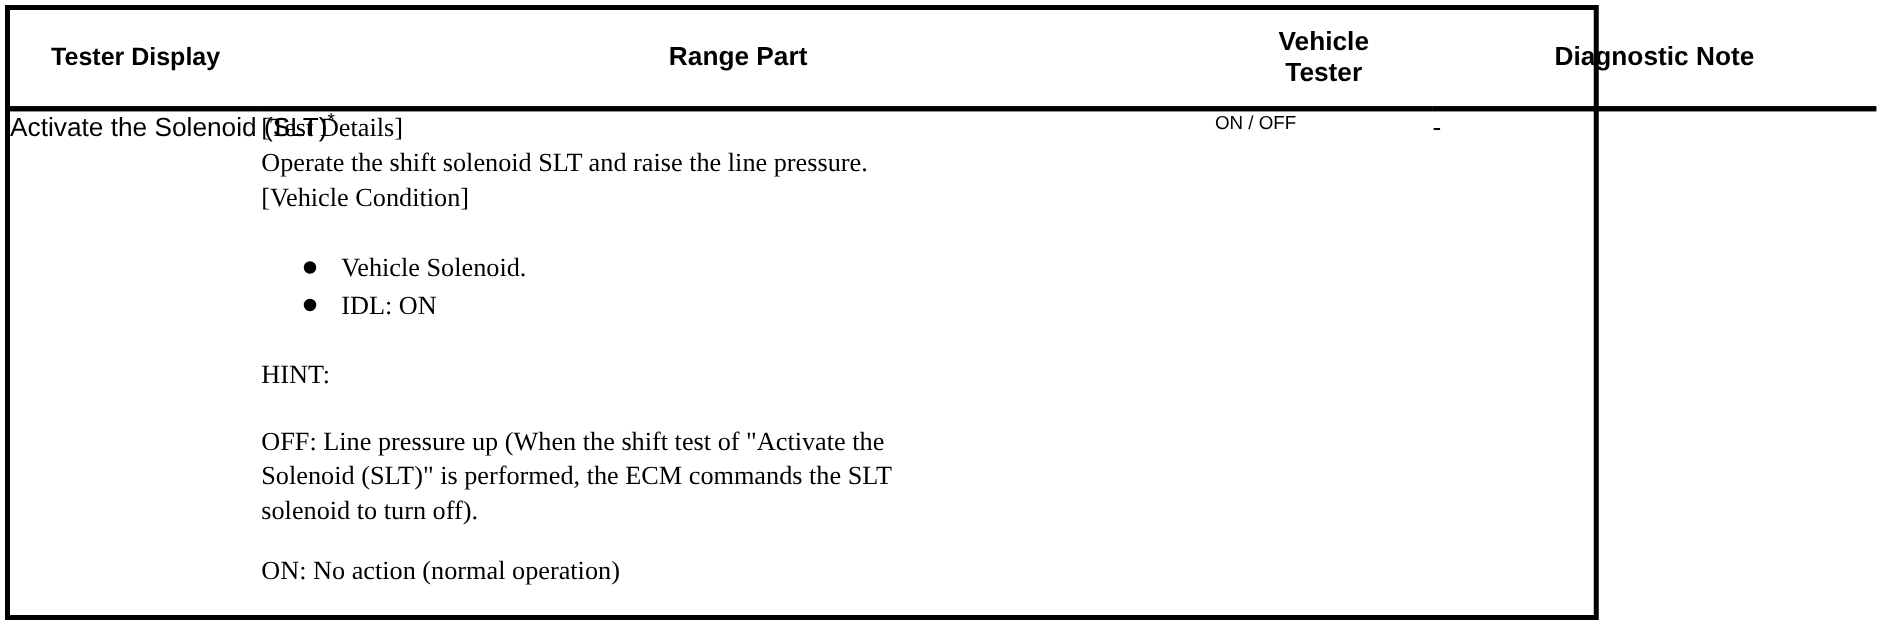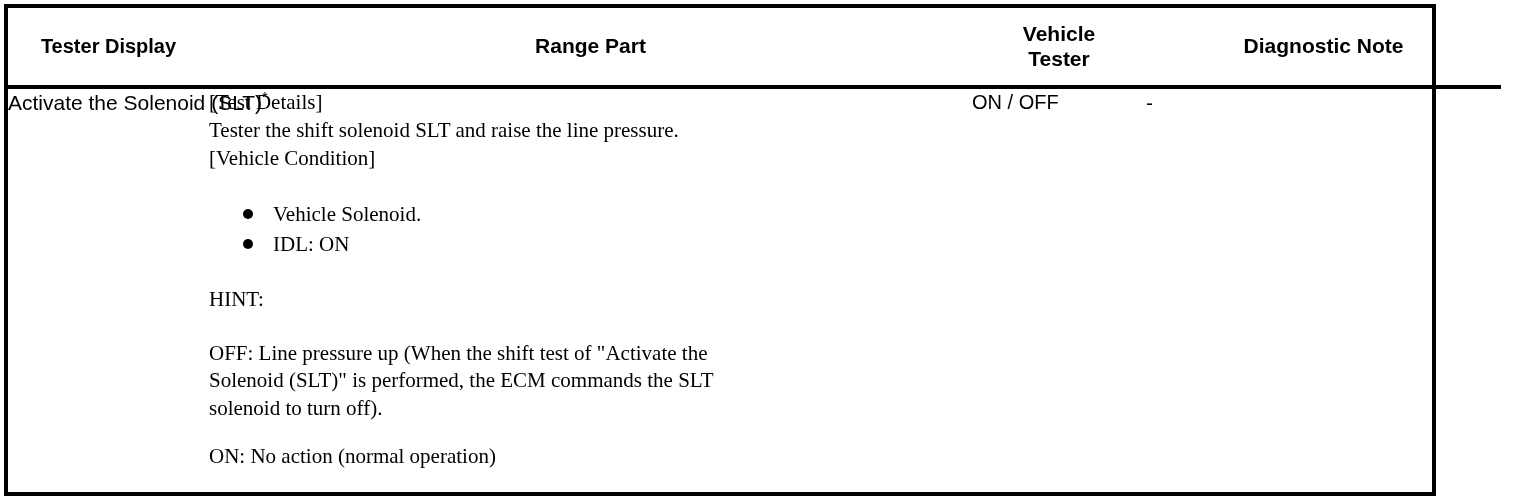--- a/index.html
+++ b/index.html
@@ -12,21 +12,21 @@
     height: 500px;
     font-family: "Liberation Sans", sans-serif;
     color: #000000;
     overflow: hidden;
   }
 
   .table-wrap {
     position: absolute;
     left: 4px;
     top: 4px;
-    width: 1432px;
+    width: 1275px;
     height: 492px;
     box-sizing: border-box;
     border: 4px solid #000000;
   }
 
   table.active-test-table {
     width: 100%;
     height: 100%;
     border-collapse: collapse;
     table-layout: fixed;
@@ -111,21 +111,21 @@
     width: 10px;
     height: 10px;
     background: #000000;
     border-radius: 50%;
     display: block;
   }
 
   .cell-range {
     vertical-align: middle;
     padding: 6px 8px 6px 10px;
-    font-size: 20px;
+    font-size: 15px;
     line-height: 1.3;
     white-space: nowrap;
     margin-left: 48px;
   }
 
   .cell-note {
     vertical-align: middle;
     padding: 6px 8px 6px 10px;
     font-size: 21px;
     line-height: 1.3;
@@ -156,21 +156,21 @@
     </thead>
     <tbody>
       <tr class="body-row">
 
         <td class="cell-tester vsep-r">
           <span>Activate the Solenoid (SLT)</span><span class="sup-star">*</span>
         </td>
 
         <td class="cell-testpart vsep-r">
           <div class="line">[Test Details]</div>
-          <div class="line">Tester the shift solenoid SLT and raise the line pressure.</div>
+          <div class="line">Operate the shift solenoid SLT and raise the line pressure.</div>
           <div class="line">[Vehicle Condition]</div>
 
           <div class="blank-line"></div>
 
           <ul class="cond-list">
             <li>
               <span class="bullet-dot"></span>
               <span>Vehicle Solenoid.</span>
             </li>
             <li>

